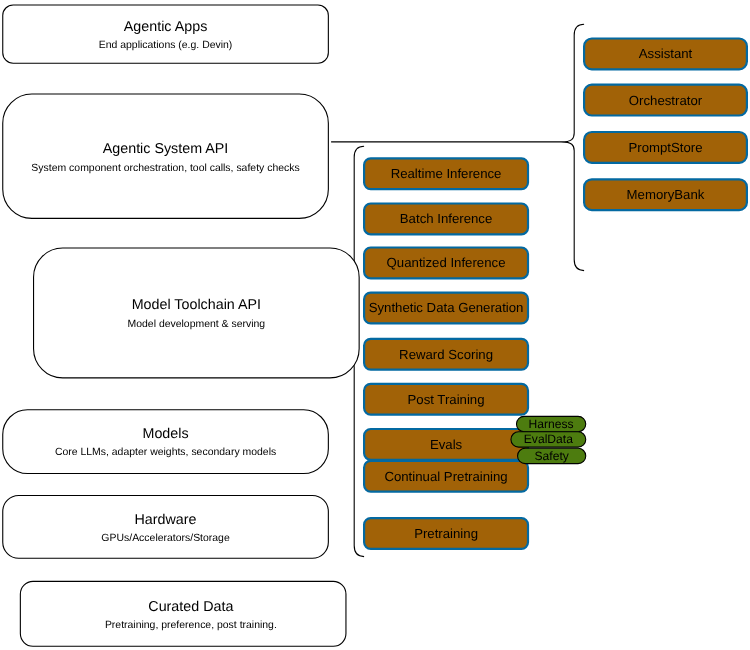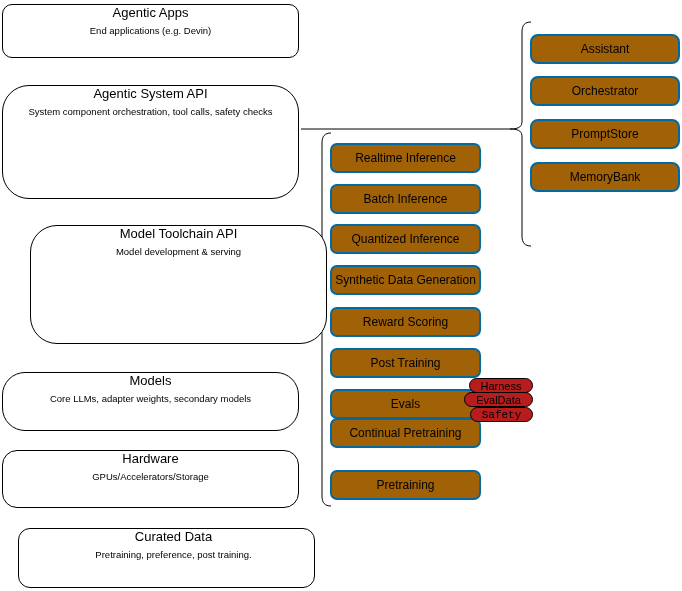--- a/index.html
+++ b/index.html
@@ -5,53 +5,53 @@
   html,body{margin:0;padding:0;background:#ffffff;}
   .canvas{
     position:relative;width:682px;height:591px;background:#ffffff;
     font-family:"Liberation Sans","DejaVu Sans",sans-serif;color:#000;
     overflow:hidden;
   }
   .overlay{position:absolute;left:0;top:0;pointer-events:none;}
   .box{
     position:absolute;background:#ffffff;border:1px solid #000;
     box-sizing:border-box;display:flex;flex-direction:column;
-    align-items:center;justify-content:flex-start;text-align:center;gap:5px;
+    align-items:center;justify-content:center;text-align:center;gap:5px;
   }
   .box .title{font-size:13px;line-height:15px;}
   .box .subtitle{font-size:9.5px;line-height:11px;}
   .node{
     position:absolute;background:#a16207;border:2px solid #0369a1;border-radius:7px;
     box-sizing:border-box;display:flex;align-items:center;justify-content:center;
     text-align:left;font-size:12px;line-height:14px;
   }
   .rnode{border-radius:8px;}
   .pill{
-    position:absolute;background:#b91c1c;border:1px solid #000;border-radius:9px;
+    position:absolute;background:#4d7c0f;border:1px solid #000;border-radius:9px;
     box-sizing:border-box;display:flex;align-items:center;justify-content:center;
     font-size:11px;line-height:12px;z-index:3;
   }
   
   .b-apps{left:2px;top:4px;width:297px;height:54px;border-radius:10px;}
   .b-sysapi{left:2px;top:85px;width:297px;height:114px;border-radius:27px;}
   .b-toolapi{left:2px;top:225px;width:297px;height:119px;border-radius:27px;margin-left:28px;}
   .b-models{left:2px;top:372px;width:297px;height:59px;border-radius:23px;}
   .b-hw{left:2px;top:450px;width:297px;height:58px;border-radius:15px;}
   .b-data{left:18px;top:528px;width:297px;height:60px;border-radius:12px;padding-left:14px;}
   
   .m{left:330px;width:151px;height:30px;}
   .m0{top:143px}.m1{top:184px}.m2{top:224px}.m3{top:265px}.m4{top:307px}
   .m5{top:348px}.m6{top:389px}.m7{top:418px}.m8{top:470px}
   
   .r{left:530px;width:150px;height:30px;}
   .r0{top:34px}.r1{top:76px}.r2{top:119px}.r3{top:162px}.r4{top:205px}
   
   .p0{left:469px;top:378px;width:64px;height:15px;}
   .p1{left:464px;top:392px;width:69px;height:15px;}
-  .p2{left:470px;top:407px;width:63px;height:15px;font-family:Liberation Mono, monospace;}
+  .p2{left:470px;top:407px;width:63px;height:15px;}
 </style>
 </head>
 <body>
 
 <div class="canvas">
 
   <svg class="overlay" width="682" height="591" viewBox="0 0 682 591">
     <path d="M 301 129 L 510 129" fill="none" stroke="#000000" stroke-width="1"></path>
     <path d="M 331 133 C 325 133 322 136 322 143 L 322 316 C 322 321 320 325 310 325 C 320 325 322 329 322 334 L 322 496 C 322 503 325 506 331 506" fill="none" stroke="#000000" stroke-width="1"></path>
     <path d="M 531 22 C 525 22 522 25 522 32 L 522 121 C 522 126 520 129 510 129 C 520 129 522 132 522 137 L 522 236 C 522 243 525 246 531 246" fill="none" stroke="#000000" stroke-width="1"></path>

